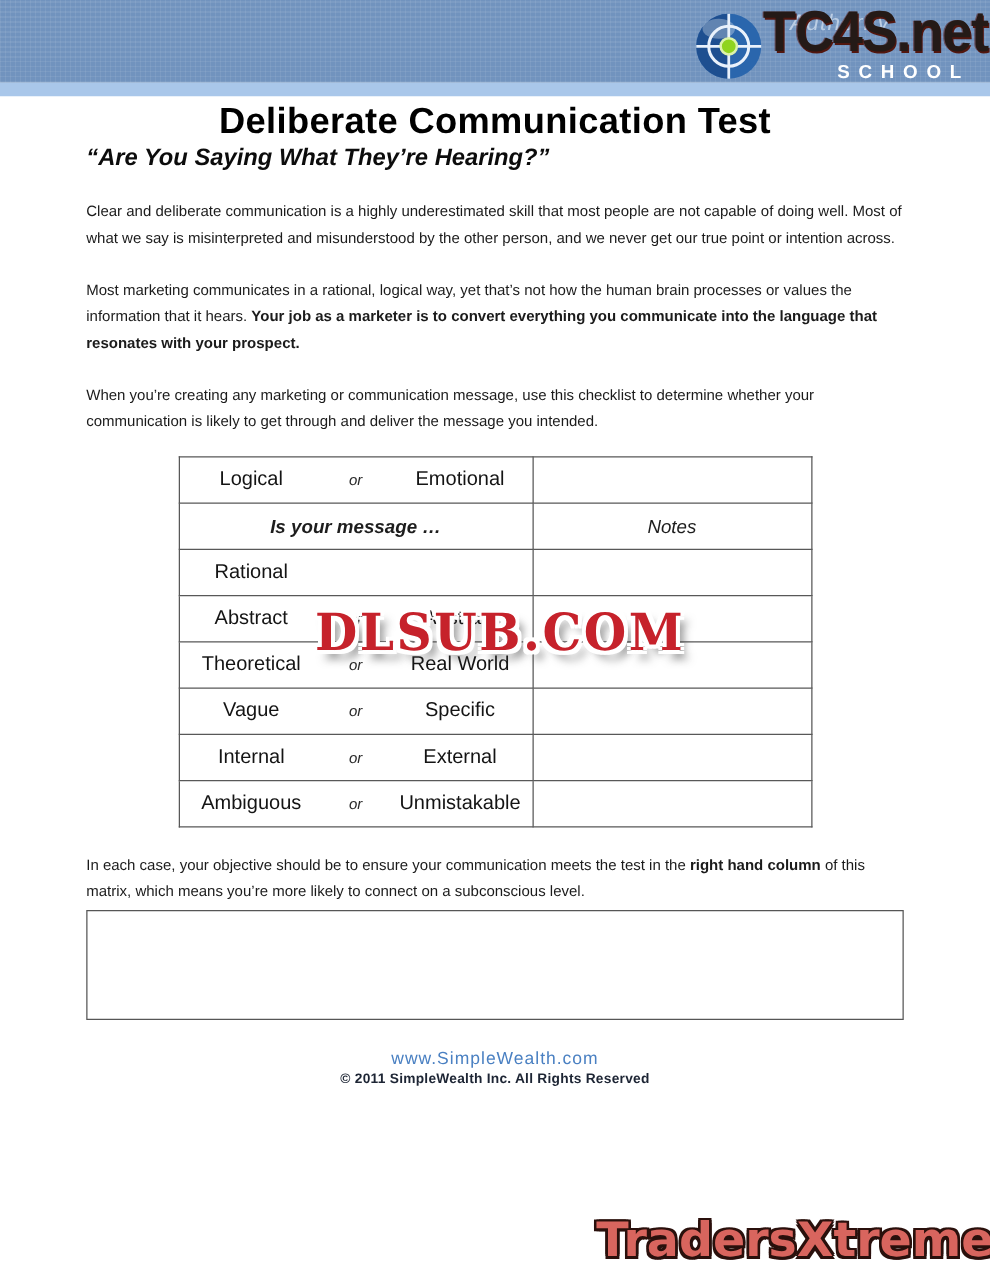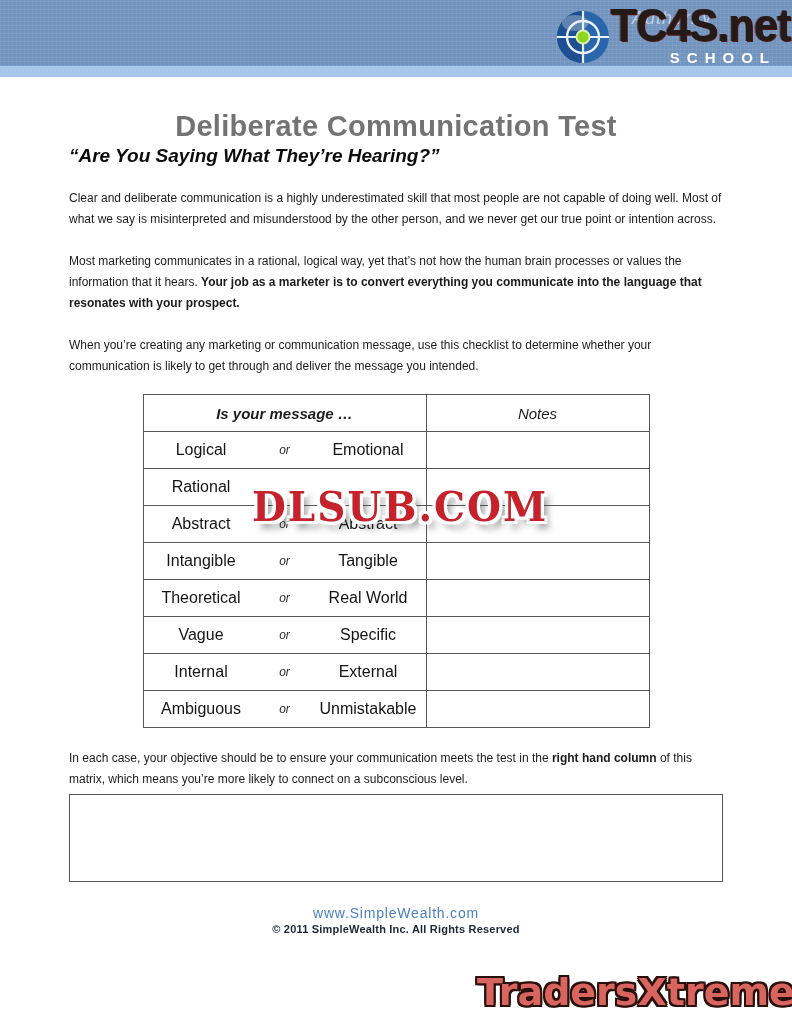--- a/index.html
+++ b/index.html
@@ -36,22 +36,22 @@
   .logo-tc4s {
     position:absolute; right:0px; top:-4px; z-index:2;
     font-size:46px; font-weight:800; letter-spacing:-1px;
     color:#241a17; transform:scaleX(0.94); transform-origin:right;
     text-shadow:1px 1px 0 #52170f, -1px 0 0 rgba(90,20,12,0.55);
   }
 
   
   .content { padding:0 69px; }
   .doc-title {
-    padding-top:33px; text-align:center; font-size:29px; font-weight:bold;
-    color:#737373; letter-spacing:0.3px;
+    padding-top:4px; text-align:center; font-size:29px; font-weight:bold;
+    color:#000000; letter-spacing:0.3px;
   }
   .doc-subtitle {
     text-align:left; font-size:19px; font-weight:bold; font-style:italic;
     color:#0c0c0c; margin-top:2px;
   }
   .para { font-size:12px; line-height:21px; margin-top:21px; color:#1b1b1b; }
   .b { font-weight:bold; }
 
   
   .check-table {
@@ -143,59 +143,49 @@
       <span>When you’re creating any marketing or communication message, use this checklist to determine whether your communication is likely to get through and deliver the message you intended.</span>
     </p>
 
     <table class="check-table">
       <colgroup>
           <col class="col-msg">
           <col class="col-notes">
         </colgroup>
       <tbody>
           <tr>
+        <td class="msg-cell">
+              <div class="triple">
+          <span class="w">Logical</span>
+                <span class="or">or</span>
+                <span class="w">Emotional</span>
+        </div>
+            </td>
+        <td class="notes-cell"></td>
+      </tr>
+      <tr>
         <th class="head-msg">Is your message …</th>
         <th class="head-notes notes-head">Notes</th>
-      </tr>
-      <tr>
-        <td class="msg-cell">
-              <div class="triple">
-          <span class="w">Logical</span>
-                <span class="or">or</span>
-                <span class="w">Emotional</span>
-        </div>
-            </td>
-        <td class="notes-cell"></td>
       </tr>
       <tr>
         <td class="msg-cell">
               <div class="triple">
           <span class="w">Rational</span>
                 <span class="or"></span>
                 <span class="w"></span>
         </div>
             </td>
         <td class="notes-cell"></td>
       </tr>
       <tr>
         <td class="msg-cell">
               <div class="triple">
           <span class="w">Abstract</span>
                 <span class="or">or</span>
                 <span class="w">Abstract</span>
-        </div>
-            </td>
-        <td class="notes-cell"></td>
-      </tr>
-      <tr>
-        <td class="msg-cell">
-              <div class="triple">
-          <span class="w">Intangible</span>
-                <span class="or">or</span>
-                <span class="w">Tangible</span>
         </div>
             </td>
         <td class="notes-cell"></td>
       </tr>
       <tr>
         <td class="msg-cell">
               <div class="triple">
           <span class="w">Theoretical</span>
                 <span class="or">or</span>
                 <span class="w">Real World</span>

